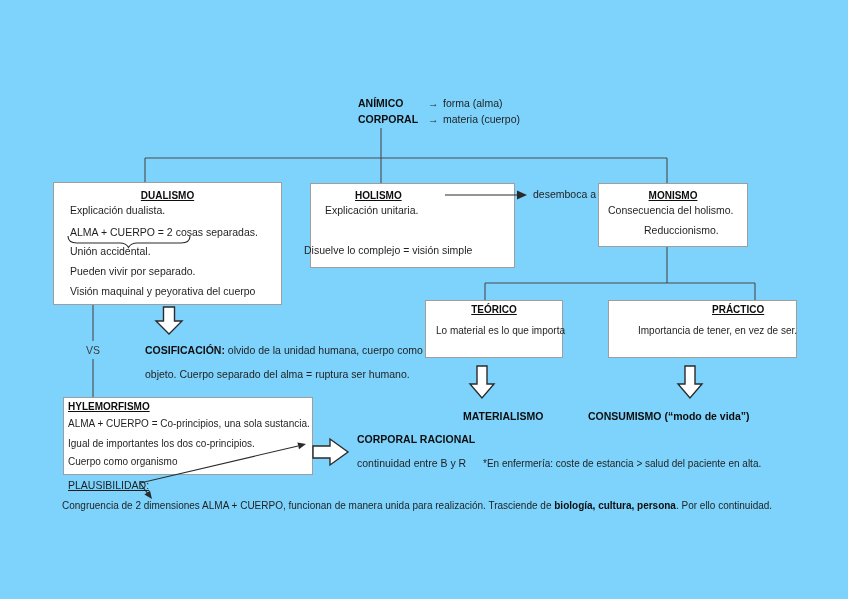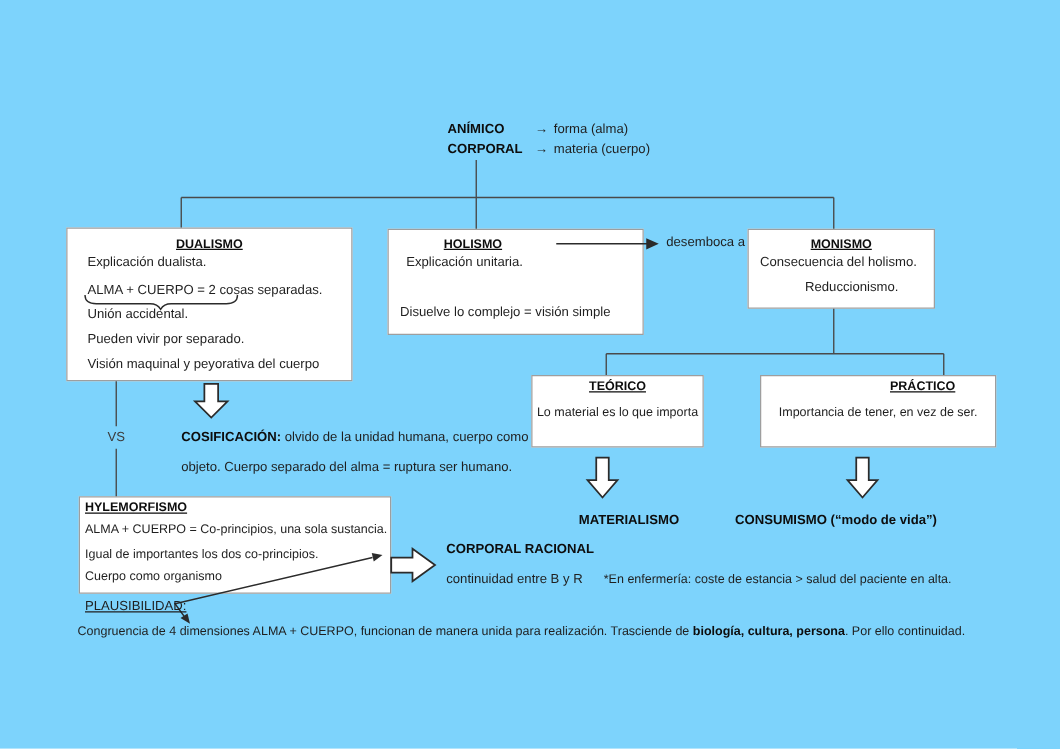--- a/index.html
+++ b/index.html
@@ -7,21 +7,21 @@
     position:relative; width:848px; height:599px; background:#7dd3fc;
     overflow:hidden; font-family:"Liberation Sans", sans-serif;
   }
   .box { position:absolute; border:1.5px solid #9e9e9e; background:#fff; box-sizing:border-box; }
   svg.overlay { position:absolute; left:0; top:0; z-index:5; pointer-events:none; }
   .t { position:absolute; z-index:10; white-space:nowrap; color:#1f1f1f;
        font-size:10.5px; line-height:13px; }
   .b { font-weight:bold; color:#0d0d0d; }
   .title { font-weight:bold; text-decoration:underline; font-size:10px; color:#0d0d0d; }
   .ctr { text-align:center; }
-  .sm { font-size:10px; }
+  .sm { font-size:10px;text-align:right; }
   .conn { stroke:#4a4a4a; stroke-width:1.1; fill:none; }
   .blockarrow { fill:#ffffff; stroke:#2b2b2b; stroke-width:1.4; stroke-linejoin:miter; }
   .solidhead { fill:#2b2b2b; stroke:none; }
   .thin { stroke:#2b2b2b; stroke-width:1.1; fill:none; }
 </style>
 </head>
 <body>
 
 <div id="stage">
 
@@ -61,21 +61,21 @@
 
   <div class="t title ctr" style="left:53px; top:189px; width:229px;">DUALISMO</div>
   <div class="t" style="left:70px; top:204px;">Explicación dualista.</div>
   <div class="t" style="left:70px; top:226px;"><span>ALMA + CUERPO</span><span> = 2 cosas separadas.</span></div>
   <div class="t" style="left:70px; top:245px;">Unión accidental.</div>
   <div class="t" style="left:70px; top:265px;">Pueden vivir por separado.</div>
   <div class="t" style="left:70px; top:285px;">Visión maquinal y peyorativa del cuerpo</div>
 
   <div class="t title" style="left:355px; top:189px;">HOLISMO</div>
   <div class="t" style="left:325px; top:204px;">Explicación unitaria.</div>
-  <div class="t" style="left:320px; top:244px;">Disuelve lo complejo = visión simple</div>
+  <div class="t" style="left:304px; top:244px;">Disuelve lo complejo = visión simple</div>
 
   <div class="t" style="left:533px; top:188px;">desemboca a</div>
 
   <div class="t title ctr" style="left:598px; top:189px; width:150px;">MONISMO</div>
   <div class="t" style="left:608px; top:204px;text-align:right;">Consecuencia del holismo.</div>
   <div class="t" style="left:608px; top:224px;margin-left:36px;">Reduccionismo.</div>
 
   <div class="t title ctr" style="left:425px; top:303px; width:138px;">TEÓRICO</div>
   <div class="t sm ctr" style="left:423px; top:324px; width:142px;">Lo material es lo que importa</div>
   <div class="t title" style="left:712px; top:303px;">PRÁCTICO</div>
@@ -92,15 +92,15 @@
   <div class="t sm" style="left:68px; top:417px;">ALMA + CUERPO  = Co-principios, una sola sustancia.</div>
   <div class="t sm" style="left:68px; top:437px;">Igual de importantes los dos co-principios.</div>
   <div class="t sm" style="left:68px; top:455px;">Cuerpo como organismo</div>
 
   <div class="t" style="left:68px; top:479px; text-decoration:underline;">PLAUSIBILIDAD:</div>
 
   <div class="t b" style="left:357px; top:433px;">CORPORAL RACIONAL</div>
   <div class="t" style="left:357px; top:457px;">continuidad entre B y R</div>
   <div class="t sm" style="left:483px; top:457px;">*En enfermería: coste de estancia &gt; salud del paciente en alta.</div>
 
-  <div class="t sm" style="left:62px; top:499px;"><span>Congruencia de 4 dimensiones ALMA + CUERPO, funcionan de manera unida para realización. Trasciende de </span><span class="b">biología, cultura, persona</span><span>. Por ello continuidad.</span></div>
+  <div class="t sm" style="left:62px; top:499px;"><span>Congruencia de 2 dimensiones ALMA + CUERPO, funcionan de manera unida para realización. Trasciende de </span><span class="b">biología, cultura, persona</span><span>. Por ello continuidad.</span></div>
 
 </div>
 
 </body></html>

